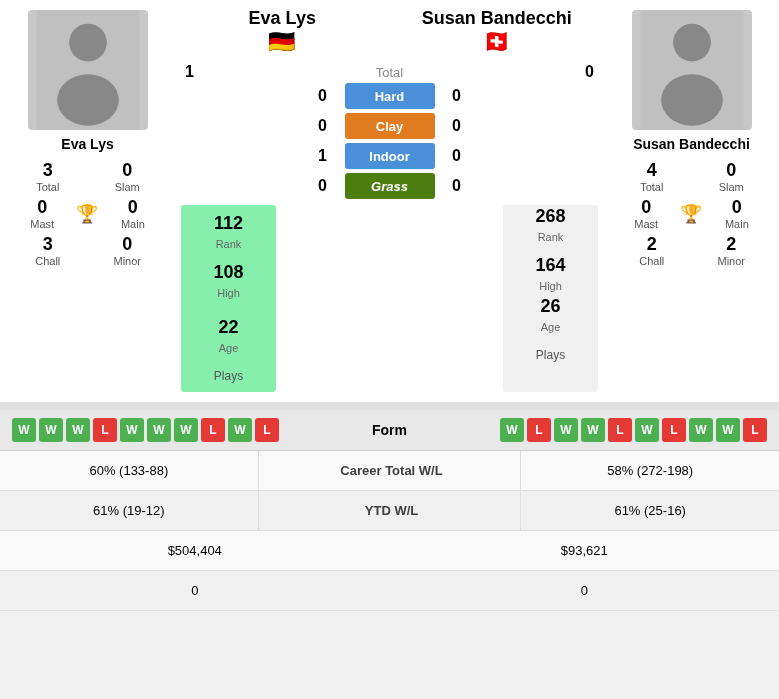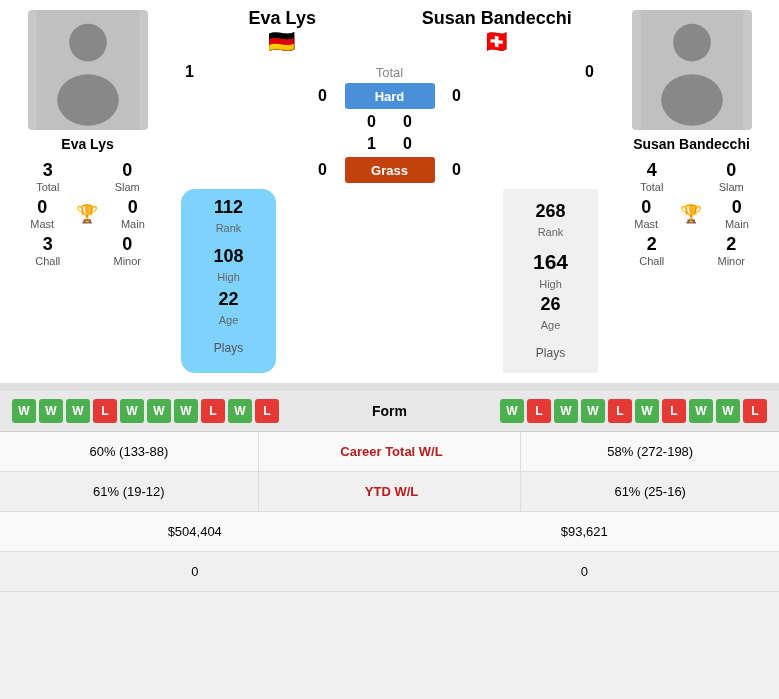--- a/index.html
+++ b/index.html
@@ -72,21 +72,21 @@
 
     .trophy-icon {
       color: #b8a000;
       font-size: 18px;
       text-align: center;
     }
 
     .badge-hard { background: #4a90d9; }
     .badge-clay { background: #e07b20; }
     .badge-indoor { background: #4a90d9; }
-    .badge-grass { background: #c2410c; }
+    .badge-grass { background: #4d7c0f; font-style: italic; }
 
     
     .form-section {
       background: #e8e8e8;
       padding: 8px 12px;
       display: flex;
       flex-direction: row;
       align-items: center;
       justify-content: space-between;
       border-bottom: 1px solid #ccc;
@@ -139,21 +139,21 @@
     .stats-table-cell {
       flex: 1;
       text-align: center;
       padding: 12px 8px;
       font-size: 13px;
     }
 
     .stats-table-cell.middle-label {
       font-weight: bold;
       font-size: 13px;
-      color: #b91c1c;
+      color: #404040;
       border-left: 1px solid #ddd;
       border-right: 1px solid #ddd;
       padding-left: 12px;
     }
 
     
     .top-area {
       display: flex;
       flex-direction: row;
       background: #fff;
@@ -340,64 +340,70 @@
         <div class="srow">
           <span class="snum">0</span>
           <div class="sbadge badge-hard">
             <span>Hard</span>
           </div>
           <span class="snum">0</span>
         </div>
 
         <div class="srow">
           <span class="snum">0</span>
+          <div class="sbadge badge-clay">
+            <span>Clay</span>
+          </div>
           <span class="snum">0</span>
         </div>
 
         <div class="srow">
           <span class="snum">1</span>
+          <div class="sbadge badge-indoor">
+            <span>Indoor</span>
+          </div>
           <span class="snum">0</span>
         </div>
 
         <div class="srow">
           <span class="snum">0</span>
           <div class="sbadge badge-grass">
             <span>Grass</span>
           </div>
           <span class="snum">0</span>
         </div>
       </div>
 
       <div style="display:flex; flex-direction:row; width:100%; margin-top:6px; justify-content:space-between; padding: 0 6px;">
 
-        <div style="background:#7dd3fc; border-radius:14px; padding:8px 10px; text-align:center; min-width:95px;">
+        <div style="background:#86efac; border-radius:3px; padding:8px 10px; text-align:center; min-width:95px;">
           <div style="text-align:center;">
             <span style="font-size:18px; font-weight:bold; display:block;">112</span>
             <span style="font-size:11px; color:#666;">Rank</span>
           </div>
           <div style="text-align:center; margin-top:10px;">
             <span style="font-size:18px; font-weight:bold; display:block;">108</span>
             <span style="font-size:11px; color:#666;">High</span>
           </div>
-          <div style="text-align:center; margin-top:4px;">
+          <div style="text-align:center; margin-top:16px;">
             <span style="font-size:18px; font-weight:bold; display:block;">22</span>
             <span style="font-size:11px; color:#666;">Age</span>
           </div>
           <div style="text-align:center; margin-top:10px;">
             <span style="font-size:12px; color:#555;">Plays</span>
           </div>
         </div>
 
-        <div style="background:#f0f0f0; border-radius:3px; padding:12px 10px; text-align:center; min-width:95px;">
+        <div style="background:#f0f0f0; border-radius:3px; padding:1px 10px; text-align:center; min-width:95px;">
           <div style="text-align:center;">
             <span style="font-size:18px; font-weight:bold; display:block;">268</span>
             <span style="font-size:11px; color:#666;">Rank</span>
           </div>
           <div style="text-align:center; margin-top:10px;">
-            <span style="font-size:21px; font-weight:bold; display:block;">164</span>
+            <span style="font-size:18px; font-weight:bold; display:block;">164</span>
             <span style="font-size:11px; color:#666;">High</span>
           </div>
           <div style="text-align:center; margin-top:2px;">
             <span style="font-size:18px; font-weight:bold; display:block;">26</span>
             <span style="font-size:11px; color:#666;">Age</span>
           </div>
           <div style="text-align:center; margin-top:10px;">
             <span style="font-size:12px; color:#555;">Plays</span>
           </div>
         </div>

